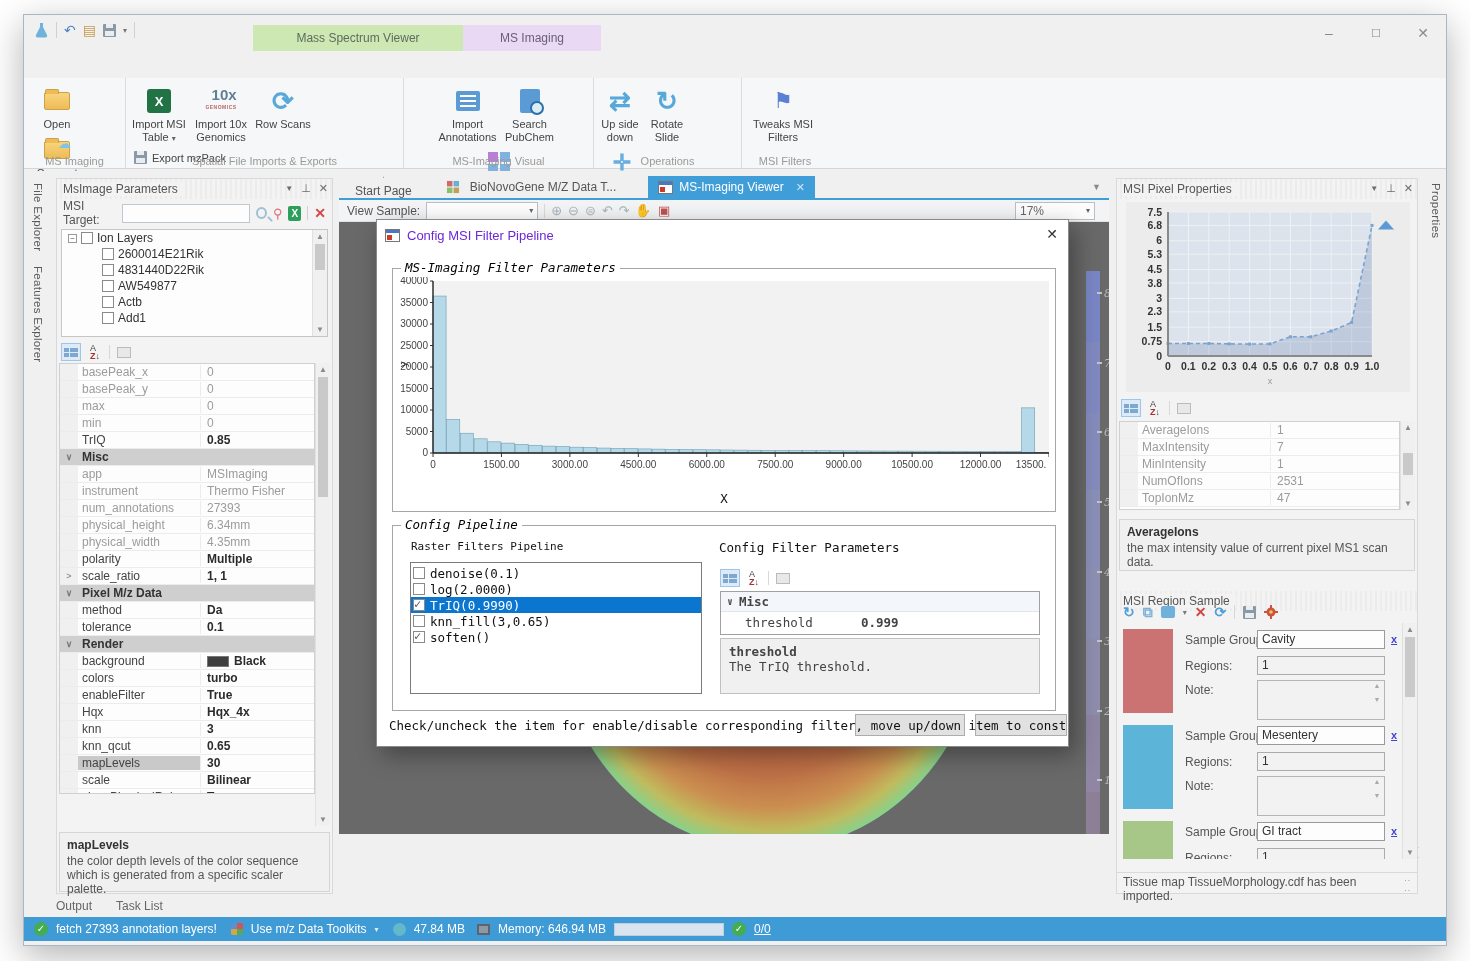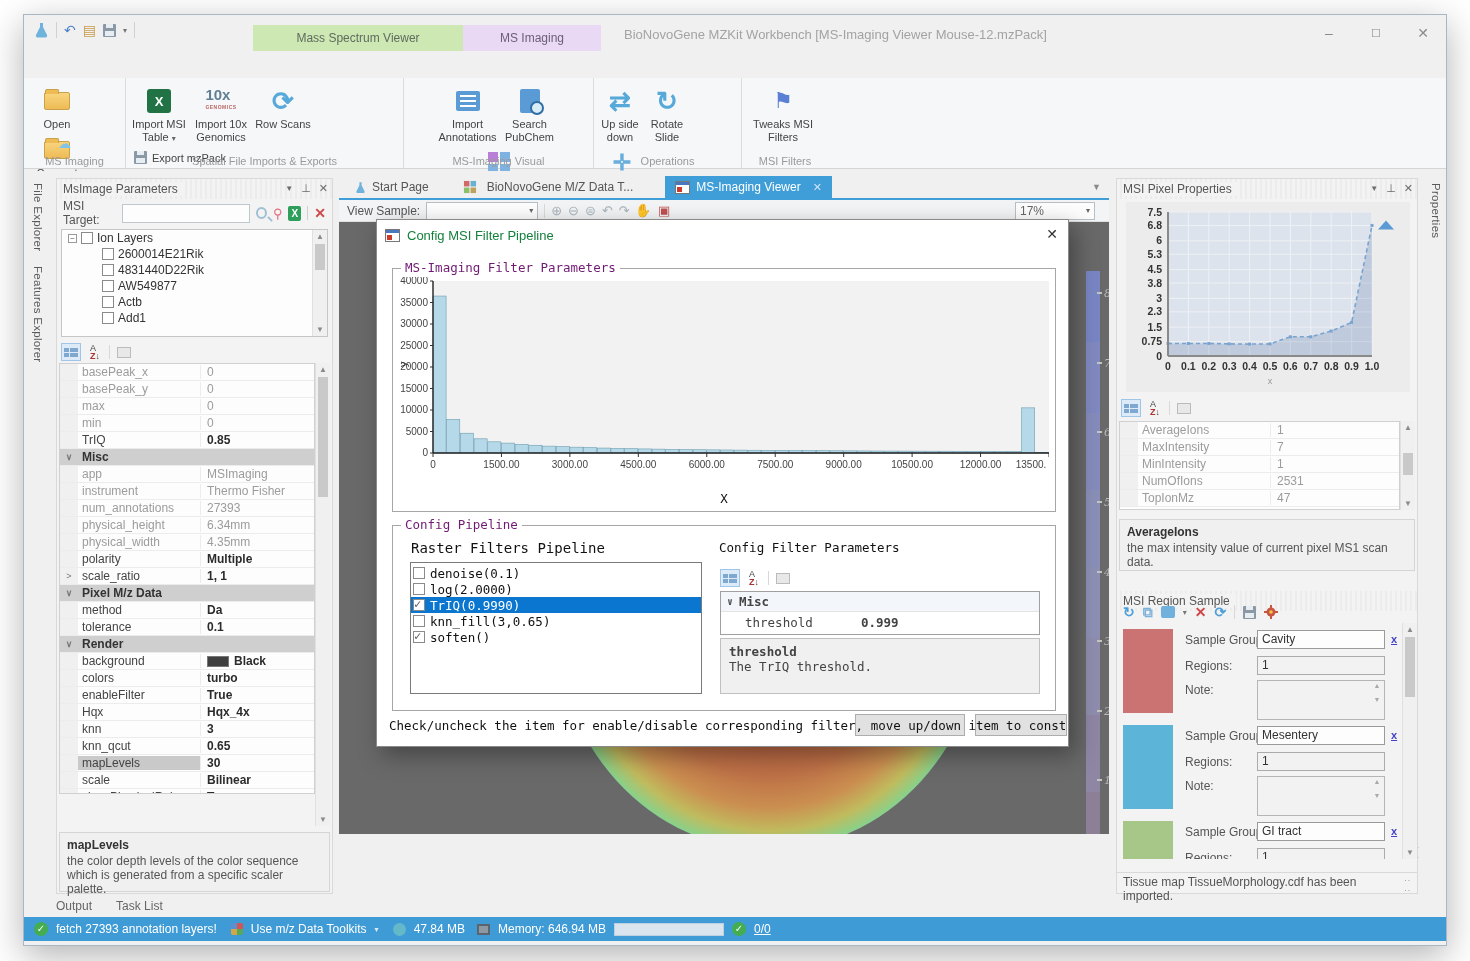--- a/index.html
+++ b/index.html
@@ -37,21 +37,21 @@
   .bigbtn .ic{height:34px;display:flex;align-items:center;justify-content:center;}
   .bigbtn .bl{font-size:11px;line-height:13px;text-align:center;color:#444;}
   .smallcol{display:flex;flex-direction:column;gap:21px;padding:6px 4px 0 6px;}
   .smallbtn{display:flex;align-items:center;gap:5px;font-size:11px;color:#444;white-space:nowrap;}
   .arr{font-size:8px;color:#666;}
   
   .folder{width:26px;height:18px;background:linear-gradient(#f8d57e,#eebb55);border:1px solid #caa24a;border-radius:2px;position:relative;}
   .folder:before{content:"";position:absolute;left:0;top:-4px;width:12px;height:4px;background:#eebb55;border:1px solid #caa24a;border-bottom:none;border-radius:2px 2px 0 0;}
   .cloudlet{position:absolute;right:-2px;top:-6px;font-size:13px;color:#7ec3e8;}
   .xlicon{width:24px;height:24px;background:#217346;color:#fff;font-weight:bold;font-size:13px;display:flex;align-items:center;justify-content:center;border-radius:3px;}
-  .tenx{color:#5f7f95;font-weight:bold;font-size:15px;line-height:13px;text-align:left;}
+  .tenx{color:#5f7f95;font-weight:bold;font-size:15px;line-height:13px;text-align:right;}
   .tenx small{display:block;font-size:5px;letter-spacing:.5px;color:#b66;}
   .bluearrows{color:#57a9d9;font-size:26px;line-height:26px;font-weight:bold;}
   .gridicon{display:grid;grid-template-columns:10px 10px;grid-template-rows:10px 10px;gap:2px;}
   .gridicon i{background:#7fb2e0;}
   .gridicon i:nth-child(1){background:#b97fd6;}
   .listicon{width:24px;height:20px;background:#5b9bd5;border-radius:2px;position:relative;}
   .listicon:before{content:"";position:absolute;left:4px;top:4px;width:16px;height:2px;background:#fff;box-shadow:0 5px 0 #fff,0 10px 0 #fff;}
   .docsearch{width:20px;height:24px;background:#5b9bd5;border-radius:2px;position:relative;}
   .docsearch:after{content:"";position:absolute;right:-4px;bottom:-2px;width:10px;height:10px;border:2px solid #2f6ea5;border-radius:50%;background:#d9ecf7;}
   .flagicon{font-size:22px;color:#5b7fd5;}
@@ -149,27 +149,27 @@
   .gcheck{width:14px;height:14px;border-radius:50%;background:#43ad4f;color:#fff;font-size:10px;line-height:14px;text-align:center;flex:none;}
   #progress{width:110px;height:13px;background:#d9e4ee;border:1px solid #bcd0e0;}
   .chip{width:13px;height:11px;background:#5a6570;position:relative;}
   .chip:before{content:"";position:absolute;left:2px;top:2px;right:2px;bottom:2px;background:#8d98a3;}
   .globe{width:13px;height:13px;border-radius:50%;background:#63b8c9;position:relative;}
   .toolkiticon{width:12px;height:12px;background:conic-gradient(#d05555 0 25%,#58a858 25% 50%,#d0a84a 50% 75%,#5b8fd0 75%);border-radius:2px;}
   
   #dialog{position:absolute;left:352px;top:204px;width:693px;height:528px;background:#fff;border:1px solid #8a8a8a;
     box-shadow:6px 8px 22px rgba(0,0,0,.35);z-index:50;font-family:"DejaVu Sans Mono",monospace;}
   #dlg-title{position:absolute;left:0;top:0;width:100%;height:30px;display:flex;align-items:center;gap:7px;padding:0 8px;
-    font-family:"Liberation Sans",sans-serif;font-size:13px;color:#15803d;}
+    font-family:"Liberation Sans",sans-serif;font-size:13px;color:#6d28d9;}
   #dlg-x{position:absolute;right:10px;top:6px;color:#333;font-size:14px;font-family:"Liberation Sans",sans-serif;}
   .formicon{width:15px;height:13px;border:1px solid #777;background:#fff;position:relative;}
   .formicon:before{content:"";position:absolute;left:0;top:0;right:0;height:3px;background:#4a78c0;}
   .formicon:after{content:"";position:absolute;left:1px;top:5px;width:5px;height:5px;background:#cc3a2a;}
   .groupbox{position:absolute;border:1px solid #a6a6a6;}
-  .groupbox>.glab{position:absolute;left:8px;top:-9px;background:#fff;padding:0 4px;font-size:12.5px;color:#701a75;}
+  .groupbox>.glab{position:absolute;left:8px;top:-9px;background:#fff;padding:0 4px;font-size:12.5px;color:#000000;font-style:italic;}
   #pipe-list{position:absolute;left:33px;top:342px;width:292px;height:132px;background:#fff;border:1px solid #7a7a7a;padding:2px 0;}
   .pitem{height:16px;display:flex;align-items:center;gap:5px;padding:0 2px;font-size:12.5px;color:#111;}
   .pitem.sel{background:#0b76d0;color:#fff;}
   .dgrid{position:absolute;border:1px solid #a0a0a0;background:#fff;font-size:12.5px;}
   .dgrid .dcat{height:20px;display:flex;align-items:center;gap:6px;background:#f3f7fb;font-weight:bold;padding-left:6px;border-bottom:1px solid #e4e4e4;}
   .dgrid .drow{height:20px;display:flex;align-items:center;}
   .dgrid .drow .n{width:140px;padding-left:24px;}
   .dgrid .drow .v{font-weight:bold;}
   #dlg-footer{position:absolute;left:12px;top:498px;width:676px;white-space:nowrap;overflow:hidden;font-size:12.5px;color:#111;z-index:2;}
   .ghostbtn{position:absolute;width:110px;height:22px;background:#e1e1e1;border:1px solid #adadad;top:494px;}
@@ -188,21 +188,20 @@
         </svg>
       <span class="sep"></span>
       <span class="qa-ic" style="color:#4d82c8;">↶</span>
       <span class="qa-ic" style="color:#c89a4d;">▤</span>
       <span class="floppy"></span>
       <span class="qa-ic" style="color:#777;font-size:8px;">▾</span>
       <span class="sep"></span>
     </div>
     <div class="ctx" id="ctx-green">Mass Spectrum Viewer</div>
     <div class="ctx" id="ctx-purple">MS Imaging</div>
-    <div id="win-title">BioNovoGene MZKit Workbench [MS-Imaging Viewer Mouse-12.mzPack]</div>
     <div class="winbtn" style="left:1290px;">–</div>
     <div class="winbtn" style="left:1337px;font-size:11px;">☐</div>
     <div class="winbtn" style="left:1384px;">✕</div>
   </div>
 
 
   <div id="ribbon">
     <div class="rgroup" style="width:102px;">
       <div class="bigbtn">
         <span class="ic">
@@ -570,21 +569,21 @@
           <div class="dn">▼</div>
       </div>
       <div class="pdesc" style="left:2px;right:2px;top:653px;height:60px;">
         <b>mapLevels</b>
         <span>the color depth levels of the color sequence which is generated from a specific scaler palette.</span>
       </div>
     </div>
 
     <div id="center">
       <div id="doctabs">
-        <div class="dtab" style="margin-left:6px;">
+        <div class="dtab" style="margin-left:6px;flex-direction:column;">
           <svg width="11" height="13" viewBox="0 0 15 16">
               <path d="M6 1h3v4l4 8c.6 1.3-.3 2.5-1.6 2.5H3.6C2.3 15.5 1.4 14.3 2 13l4-8z" fill="#6fb3dd"></path>
             </svg>
           <span>Start Page</span>
         </div>
         <div class="dtab" style="margin-left:10px;">
           <span class="gridicon" style="transform:scale(.55);">
               <i style="background:#d06a6a;"></i>
               <i style="background:#6ab0d0;"></i>
               <i style="background:#8ac06a;"></i>
@@ -942,21 +941,21 @@
             <rect x="638.3111111111111" y="175.355" width="13.08888888888889" height="0.645" fill="#b5d9e8" stroke="#6d9db1" stroke-width="0.6"></rect>
             <line x1="36" y1="4" x2="36" y2="176" stroke="#222" stroke-width="1.4"></line>
             <line x1="36" y1="176" x2="652" y2="176" stroke="#222" stroke-width="1.4"></line>
             <text x="10" y="90" font-size="11" fill="#333" transform="rotate(-90 10 90)">y</text>
           </svg></div>
       <div style="position:absolute;left:0;right:0;top:222px;text-align:center;font-size:12.5px;color:#111;">X</div>
     </div>
 
     <div class="groupbox" style="left:15px;top:305px;width:664px;height:186px;">
       <span class="glab">Config Pipeline</span>
-      <div style="position:absolute;left:18px;top:14px;font-size:14px;color:#111;">Raster Filters Pipeline</div>
+      <div style="position:absolute;left:18px;top:14px;font-size:11px;color:#111;">Raster Filters Pipeline</div>
       <div style="position:absolute;left:326px;top:14px;font-size:12.5px;color:#111;">Config Filter Parameters</div>
     </div>
 
     <div id="pipe-list">
         <div class="pitem">
           <span class="cb"></span>
           <span>denoise(0.1)</span>
         </div>
         <div class="pitem">
           <span class="cb"></span>

